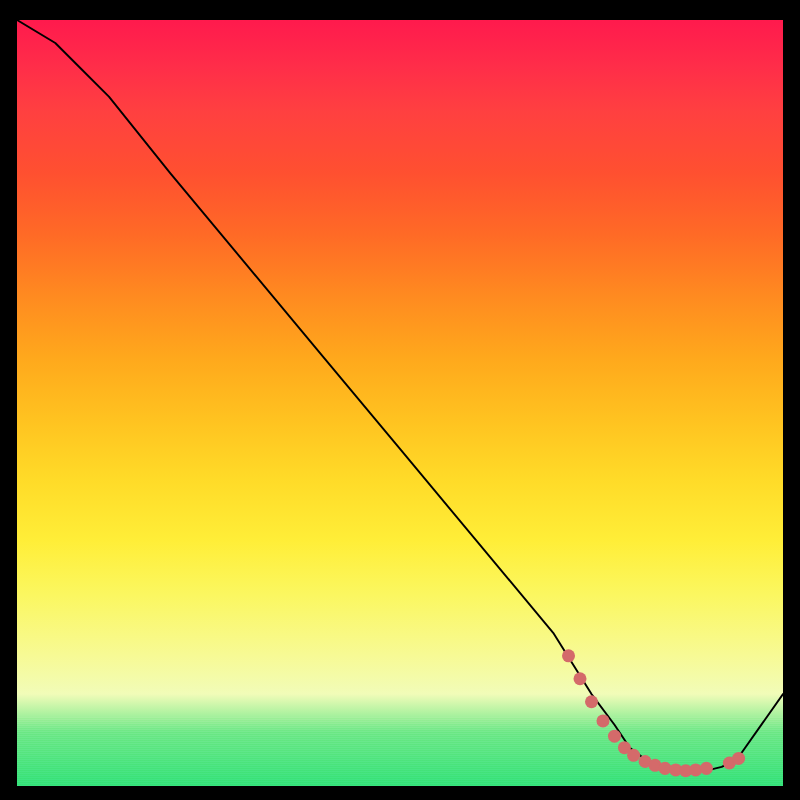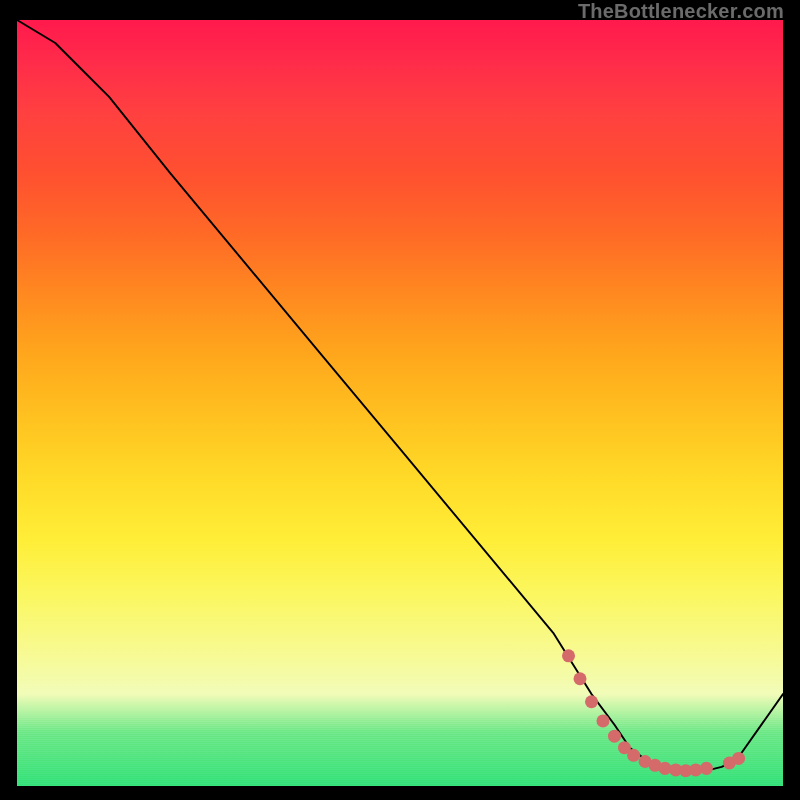--- a/index.html
+++ b/index.html
@@ -75,21 +75,20 @@
     color: #6b6b6b;
     letter-spacing: 0.2px;
     user-select: none;
   }
 </style>
 </head>
 <body>
 
 <div class="stage">
 
-  <div class="watermark">TheBottlenecker.com</div>
 
   <div class="plot">
     <div class="gradient"></div>
     <div class="bands"></div>
     <svg class="curve" viewBox="0 0 100 100" preserveAspectRatio="none">
       <path id="curve-path" fill="none" stroke="#000" stroke-width="0.25" stroke-linejoin="round" stroke-linecap="round" d="M0.00 0.00 L5.00 3.00 L8.00 6.00 L12.00 10.00 L20.00 20.00 L30.00 32.00 L40.00 44.00 L50.00 56.00 L60.00 68.00 L70.00 80.00 L75.00 88.00 L78.00 92.00 L80.00 95.00 L82.00 96.50 L84.00 97.50 L86.00 98.00 L88.00 98.00 L90.00 98.00 L92.00 97.50 L94.00 96.50 L100.00 88.00"></path>
       <g id="marker-group">
           <circle cx="72.00" cy="83.00" r="0.85" fill="#d46a6a"></circle>
           <circle cx="73.50" cy="86.00" r="0.85" fill="#d46a6a"></circle>
           <circle cx="75.00" cy="89.00" r="0.85" fill="#d46a6a"></circle>

